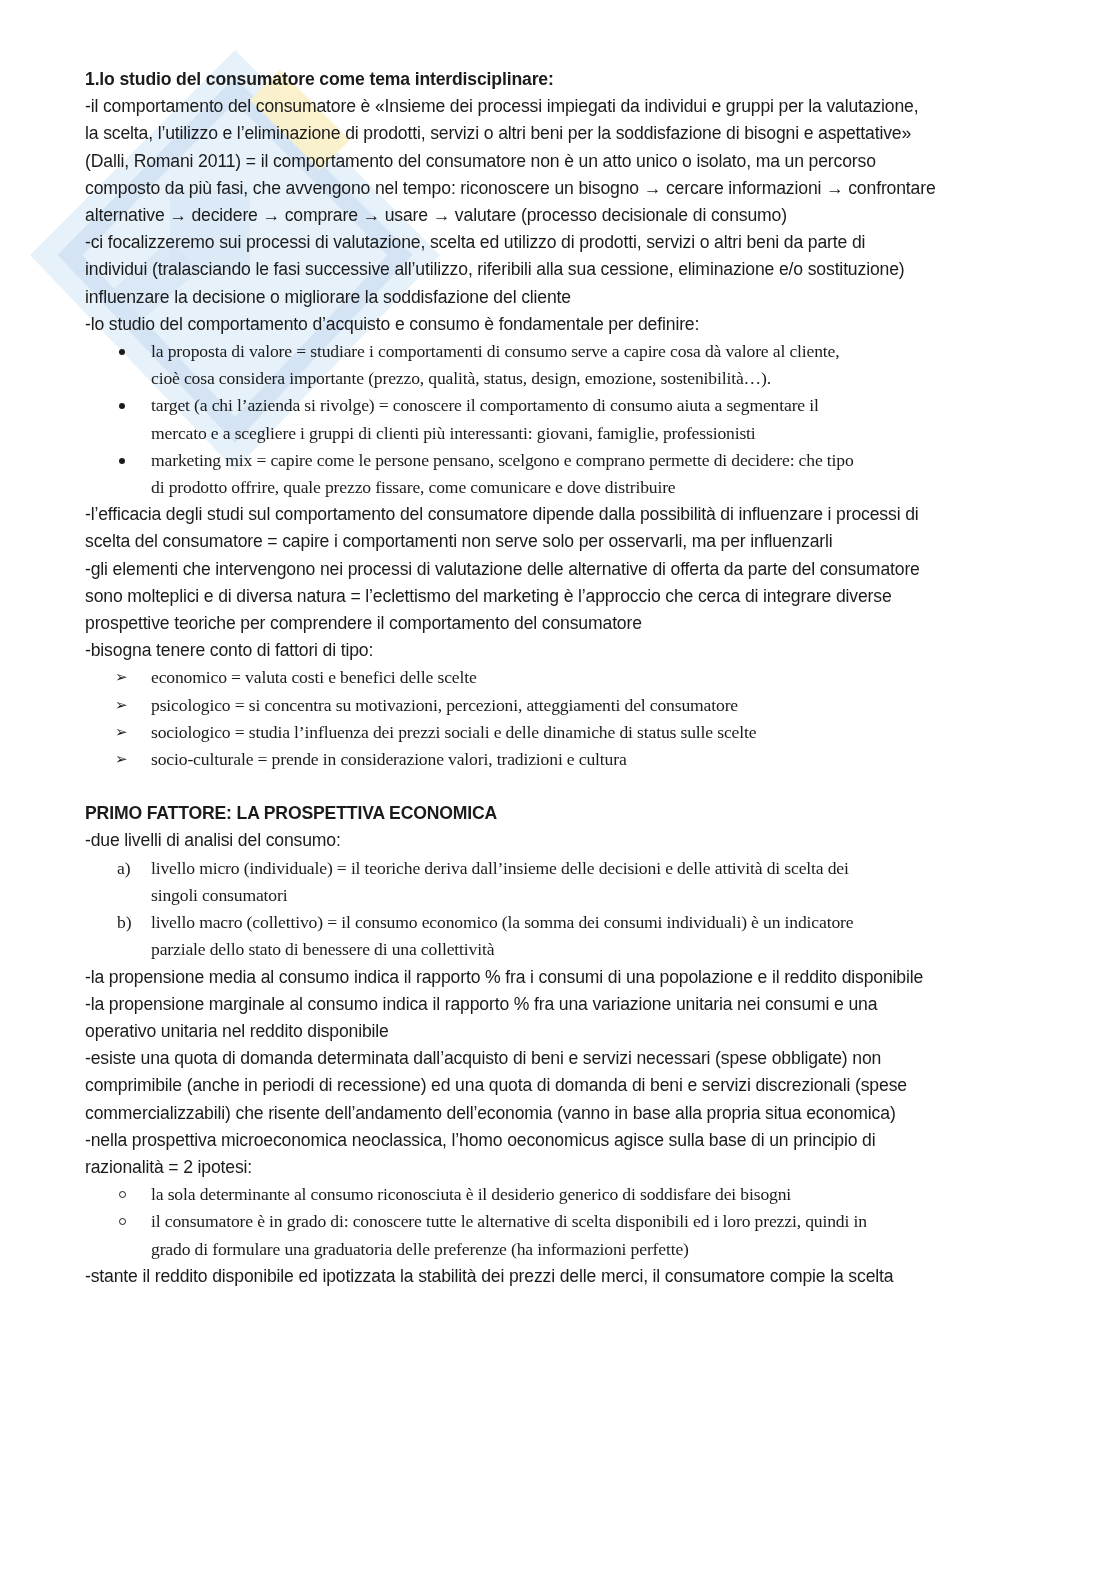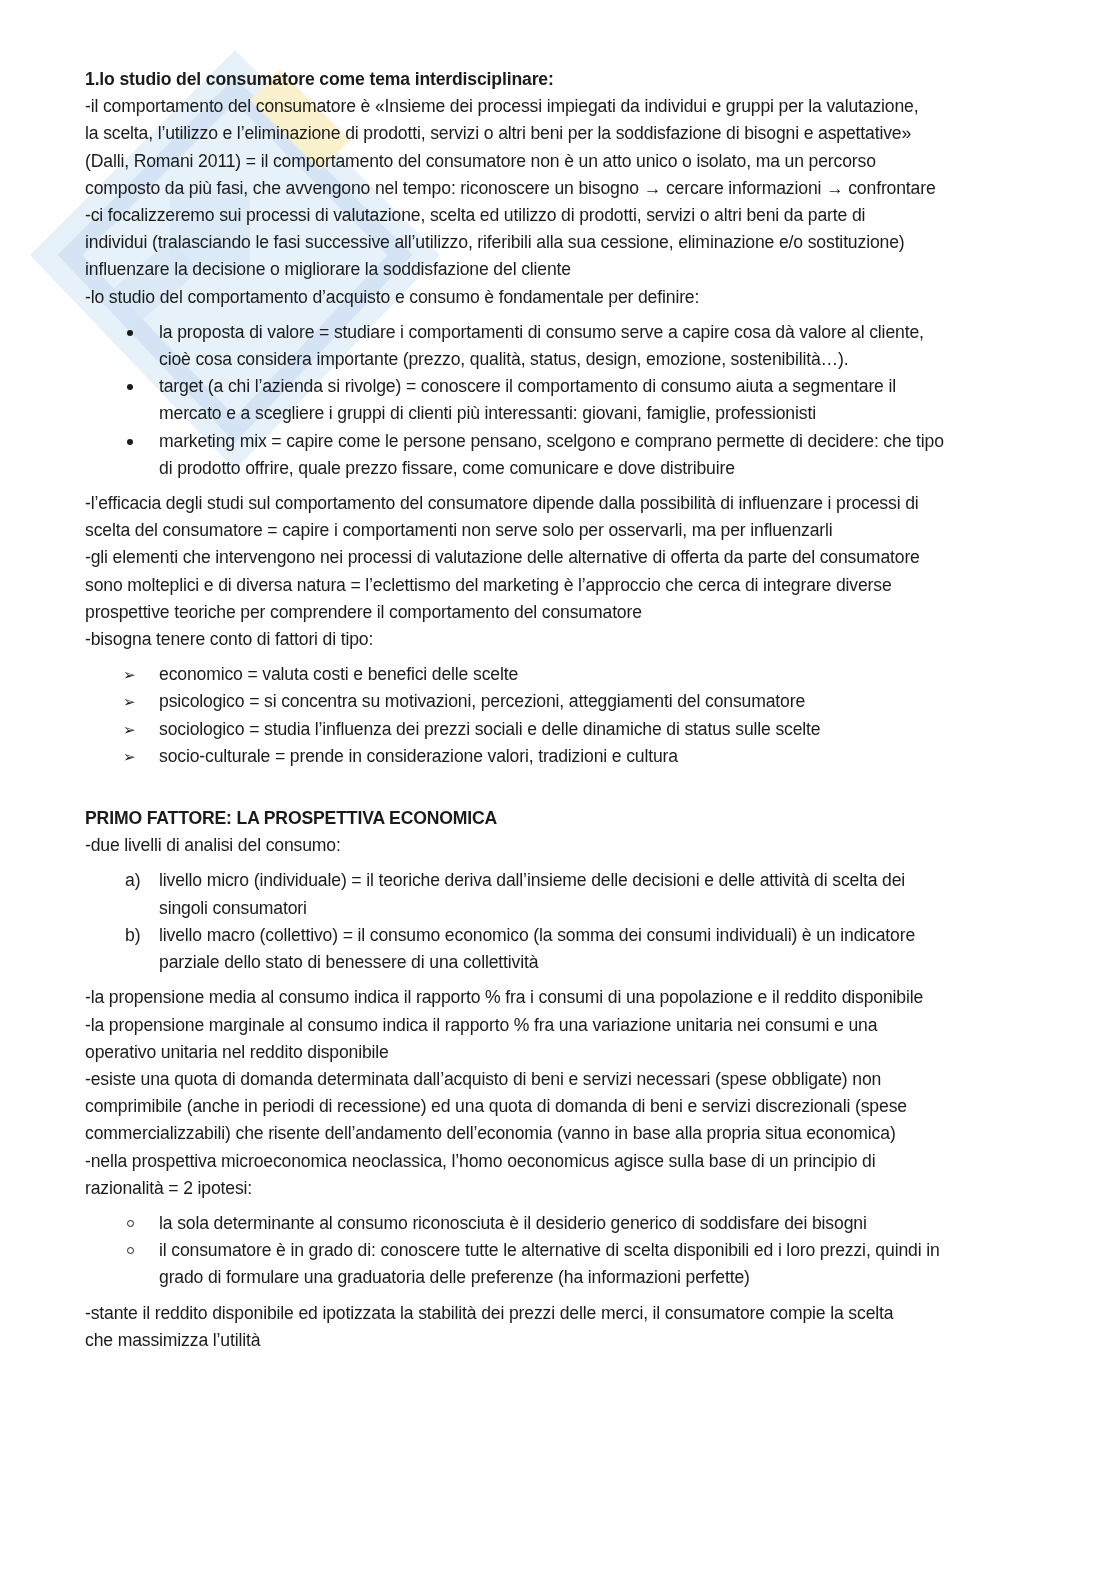--- a/index.html
+++ b/index.html
@@ -2,21 +2,21 @@
 <html><head>
   <meta charset="utf-8">
   <style>
     html, body { margin:0; padding:0; background:#ffffff; }
     body { width:1116px; height:1579px; position:relative; overflow:hidden;
            font-family:"Liberation Sans", sans-serif; color:#1b1b1b; }
     .watermark { position:absolute; left:20px; top:40px; width:430px; height:440px; pointer-events:none; }
     .page { position:absolute; left:85px; top:66px; width:980px; font-size:17.6px; line-height:27.2px; letter-spacing:-0.15px; }
     .line { white-space:nowrap; }
     .heading { font-weight:bold; }
-    .list { margin:8px; padding:0; list-style:none; }
+    .list { margin:0; padding:0; list-style:none;font-family:Liberation Serif, serif; }
     .li { position:relative; padding-left:66px; }
     .marker { position:absolute; left:32px; top:0; width:24px; text-align:left; }
     .marker.bullet::before { content:""; position:absolute; left:2px; top:11px; width:6px; height:6px; border-radius:50%; background:#1b1b1b; }
     .marker.circle::before { content:""; position:absolute; left:2px; top:10px; width:7px; height:7px; border-radius:50%; border:1px solid #1b1b1b; box-sizing:border-box; }
     .marker.arrow { font-size:15px; left:30px; }
     .marker.alpha { left:32px; }
     .gap { height:27px; }
   </style>
 </head>
 <body>
@@ -28,20 +28,21 @@
   <polygon points="150,150 230,150 230,230 150,230" fill="#d6e6f5" opacity="0.6"></polygon>
   <polygon points="80,260 150,200 180,230 110,290" fill="#d6e6f5" opacity="0.7"></polygon>
 </svg>
 
 <div class="page">
   <div class="line heading">1.lo studio del consumatore come tema interdisciplinare:</div>
   <div class="line">-il comportamento del consumatore è «Insieme dei processi impiegati da individui e gruppi per la valutazione,</div>
   <div class="line">la scelta, l’utilizzo e l’eliminazione di prodotti, servizi o altri beni per la soddisfazione di bisogni e aspettative»</div>
   <div class="line">(Dalli, Romani 2011) = il comportamento del consumatore non è un atto unico o isolato, ma un percorso</div>
   <div class="line">composto da più fasi, che avvengono nel tempo: riconoscere un bisogno → cercare informazioni → confrontare</div>
+  <div class="line">alternative → decidere → comprare → usare → valutare (processo decisionale di consumo)</div>
   <div class="line">-ci focalizzeremo sui processi di valutazione, scelta ed utilizzo di prodotti, servizi o altri beni da parte di</div>
   <div class="line">individui (tralasciando le fasi successive all’utilizzo, riferibili alla sua cessione, eliminazione e/o sostituzione)</div>
   <div class="line">influenzare la decisione o migliorare la soddisfazione del cliente</div>
   <div class="line">-lo studio del comportamento d’acquisto e consumo è fondamentale per definire:</div>
 
   <ul class="list">
     <li class="li">
       <span class="marker bullet"></span>
       <div class="line">la proposta di valore = studiare i comportamenti di consumo serve a capire cosa dà valore al cliente,</div>
       <div class="line">cioè cosa considera importante (prezzo, qualità, status, design, emozione, sostenibilità…).</div>
@@ -117,14 +118,13 @@
       <div class="line">la sola determinante al consumo riconosciuta è il desiderio generico di soddisfare dei bisogni</div>
     </li>
     <li class="li">
       <span class="marker circle"></span>
       <div class="line">il consumatore è in grado di: conoscere tutte le alternative di scelta disponibili ed i loro prezzi, quindi in</div>
       <div class="line">grado di formulare una graduatoria delle preferenze (ha informazioni perfette)</div>
     </li>
   </ul>
 
   <div class="line">-stante il reddito disponibile ed ipotizzata la stabilità dei prezzi delle merci, il consumatore compie la scelta</div>
-  <div class="line">che massimizza l’utilità</div>
 </div>
 
 </body></html>

